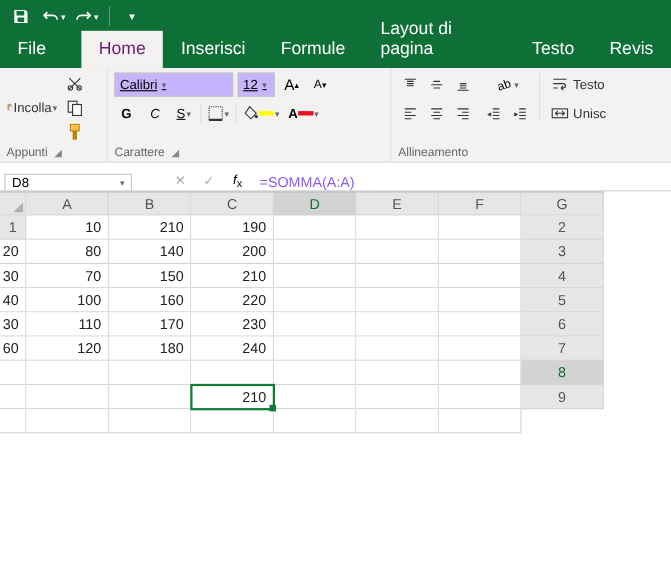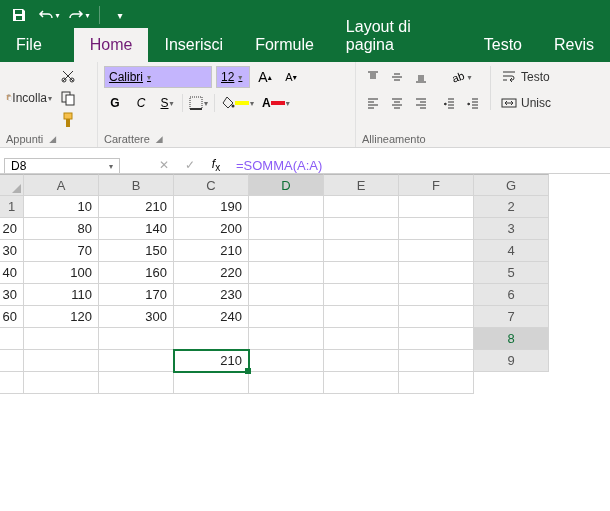--- a/index.html
+++ b/index.html
@@ -345,21 +345,21 @@
     <div class="cell">30</div>
     <div class="cell">110</div>
     <div class="cell">170</div>
     <div class="cell">230</div>
     <div class="cell"></div>
     <div class="cell"></div>
     <div class="cell"></div>
     <div class="rowhdr">6</div>
     <div class="cell">60</div>
     <div class="cell">120</div>
-    <div class="cell">300</div>
+    <div class="cell">180</div>
     <div class="cell">240</div>
     <div class="cell"></div>
     <div class="cell"></div>
     <div class="cell"></div>
     <div class="rowhdr">7</div>
     <div class="cell"></div>
     <div class="cell"></div>
     <div class="cell"></div>
     <div class="cell"></div>
     <div class="cell"></div>

